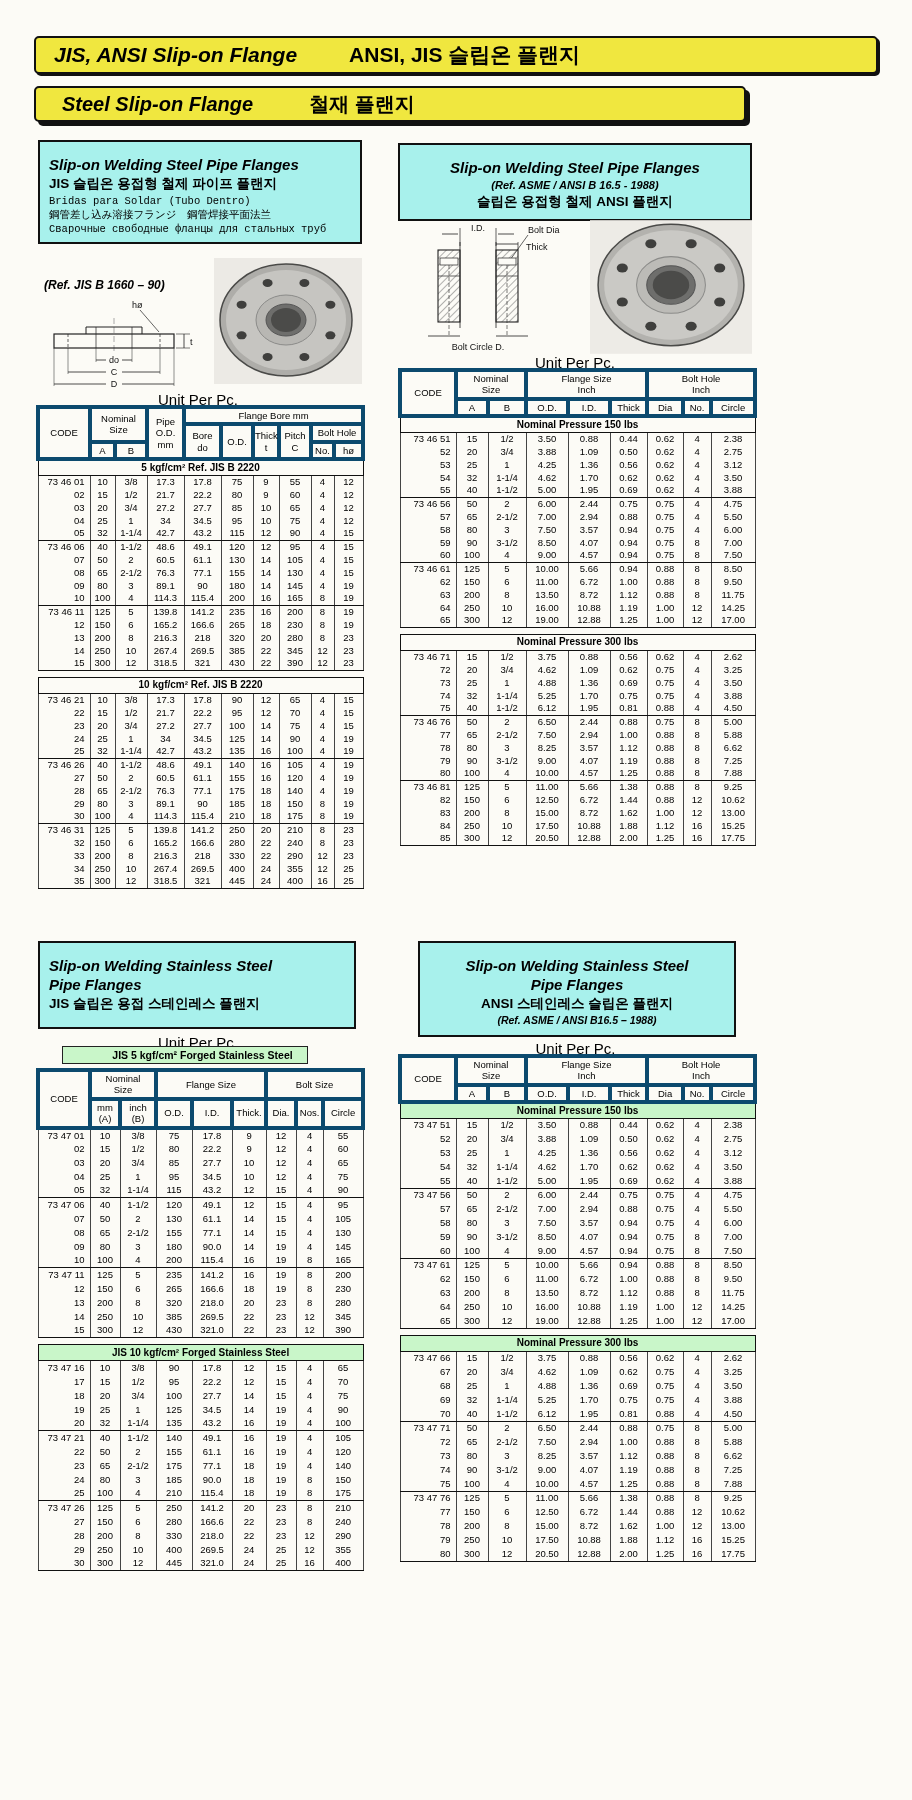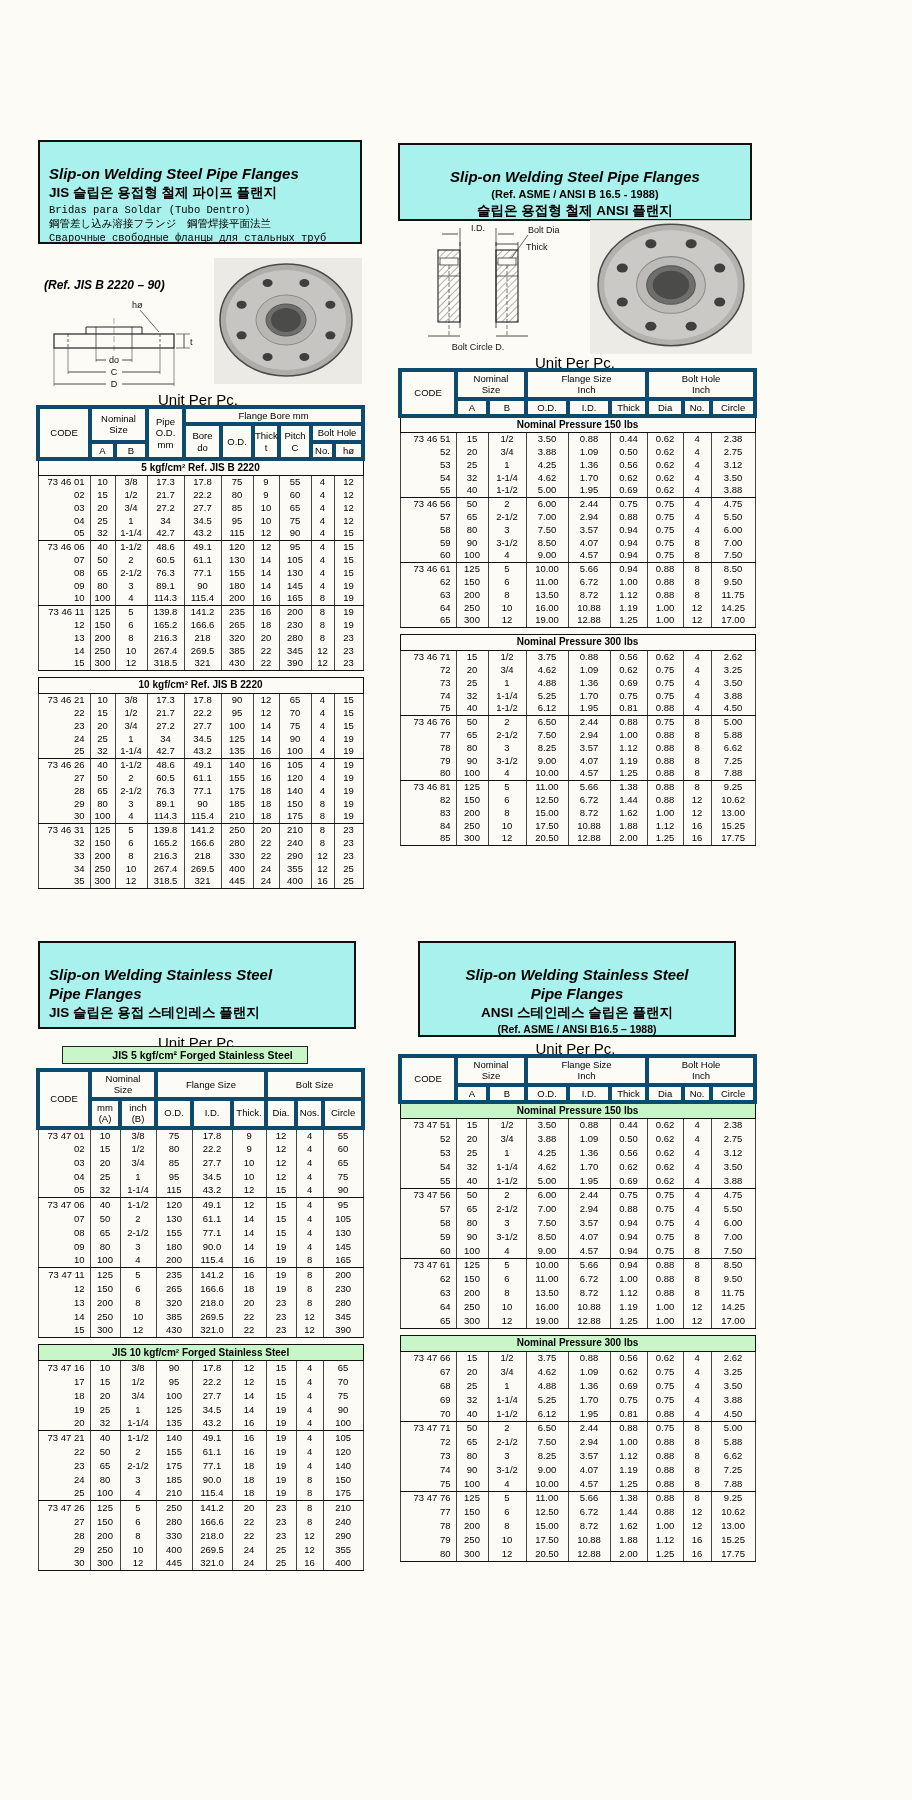--- a/index.html
+++ b/index.html
@@ -8,25 +8,25 @@
   .page { position:relative; width:912px; height:1800px; margin:0 auto; background:#fcfbf6; overflow:hidden; }
 
   .banner { position:absolute; background:#f0e73f; border:2px solid #111; border-radius:5px;
             display:flex; align-items:center; font-weight:bold; font-style:italic; }
   .banner .en { white-space:nowrap; }
   .banner .ko { white-space:nowrap; font-style:normal; font-weight:bold; }
   .banner-main { left:34px; top:36px; width:844px; height:38px; padding-left:18px; gap:52px;
                  font-size:21px; box-shadow:2px 2px 0 #111; }
   .banner-sub  { box-shadow:4px 4px 0 #111; font-size:20px; padding-left:26px; gap:56px; }
 
-  .cyan-box { position:absolute; background:#a8f1ec; border:2px solid #111; padding:23px 9px; }
+  .cyan-box { position:absolute; background:#a8f1ec; border:2px solid #111; padding:14px 9px; }
   .cyan-box .l1 { font-size:15px; font-weight:bold; font-style:italic; line-height:1.25; }
   .cyan-box .l2 { font-size:13.5px; font-weight:bold; line-height:1.4; }
   .cyan-box .l3s { font-size:10.5px; line-height:1.35;font-family:Liberation Mono, monospace; }
-  .cyan-box .ref { font-size:11px; font-weight:bold; line-height:1.4; }
+  .cyan-box .ref { font-size:11px; font-weight:bold; font-style:italic; line-height:1.4; }
   .center { text-align:center; }
 
   .note { position:absolute; font-size:15px; text-align:center; }
   .ref-note { position:absolute; font-size:12px; font-weight:bold; font-style:italic; }
 
   .green-bar { position:absolute; background:#c9f6c9; border:1px solid #222; font-weight:bold;
                font-size:10.5px; text-align:center; height:18px; line-height:16px;padding-left:35px; }
 
   .tablewrap { position:absolute; }
   table.data { width:100%; border-collapse:collapse; table-layout:fixed; }
@@ -45,21 +45,29 @@
 
   .dwg { position:absolute; }
   .dwg text { font-size:9px; fill:#111; font-family:"Liberation Sans",sans-serif; }
   .photo { position:absolute; }
 </style>
 </head>
 <body>
 
 <div class="page">
 
-
+  <div class="banner banner-main">
+    <span class="en">JIS, ANSI Slip-on Flange</span>
+    <span class="ko">ANSI, JIS 슬립온 플랜지</span>
+  </div>
+
+  <div class="banner banner-sub" style="left:34px; top:86px; width:712px; height:36px;">
+    <span class="en">Steel Slip-on Flange</span>
+    <span class="ko">철재  플랜지</span>
+  </div>
 
   <div class="cyan-box" style="left:38px; top:140px; width:324px; height:104px;">
     <div class="l1">Slip-on Welding Steel Pipe Flanges</div>
     <div class="l2">JIS 슬립온 용접형 철제 파이프 플랜지</div>
     <div class="l3s">Bridas para Soldar (Tubo Dentro)</div>
     <div class="l3s">鋼管差し込み溶接フランジ　鋼管焊接平面法兰</div>
     <div class="l3s">Сварочные свободные фланцы для стальных труб</div>
   </div>
 
   <div class="cyan-box center" style="left:398px; top:143px; width:354px; height:78px;">
@@ -109,21 +117,21 @@
     <ellipse cx="128.1" cy="47.2" rx="5.5" ry="4.5" fill="#3f3f3d"></ellipse>
     <ellipse cx="99.9" cy="23.3" rx="5.5" ry="4.5" fill="#3f3f3d"></ellipse>
     <ellipse cx="60.1" cy="23.3" rx="5.5" ry="4.5" fill="#3f3f3d"></ellipse>
     <ellipse cx="31.9" cy="47.2" rx="5.5" ry="4.5" fill="#3f3f3d"></ellipse>
     <ellipse cx="31.9" cy="80.8" rx="5.5" ry="4.5" fill="#3f3f3d"></ellipse>
     <ellipse cx="60.1" cy="104.7" rx="5.5" ry="4.5" fill="#3f3f3d"></ellipse>
     <ellipse cx="99.9" cy="104.7" rx="5.5" ry="4.5" fill="#3f3f3d"></ellipse>
     <ellipse cx="128.1" cy="80.8" rx="5.5" ry="4.5" fill="#3f3f3d"></ellipse>
   </svg>
 
-  <div class="ref-note" style="left:44px; top:278px;">(Ref. JIS B 2220 – 90)</div>
+  <div class="ref-note" style="left:44px; top:278px;">(Ref. JIS B 1660 – 90)</div>
 
   <svg class="dwg" style="left:34px; top:296px;" width="180" height="98" viewBox="0 0 180 98">
     <line x1="80" y1="22" x2="80" y2="58" stroke="#888" stroke-width="0.7" stroke-dasharray="6 3"></line>
     <rect x="20" y="38" width="120" height="14" fill="none" stroke="#222" stroke-width="1.2"></rect>
     <line x1="52" y1="31" x2="108" y2="31" stroke="#222" stroke-width="1"></line>
     <line x1="52" y1="31" x2="52" y2="38" stroke="#222" stroke-width="1"></line>
     <line x1="108" y1="31" x2="108" y2="38" stroke="#222" stroke-width="1"></line>
     <line x1="62" y1="31" x2="62" y2="52" stroke="#222" stroke-width="0.7"></line>
     <line x1="98" y1="31" x2="98" y2="52" stroke="#222" stroke-width="0.7"></line>
     <line x1="34" y1="38" x2="34" y2="52" stroke="#222" stroke-width="0.7" stroke-dasharray="3 2"></line>

